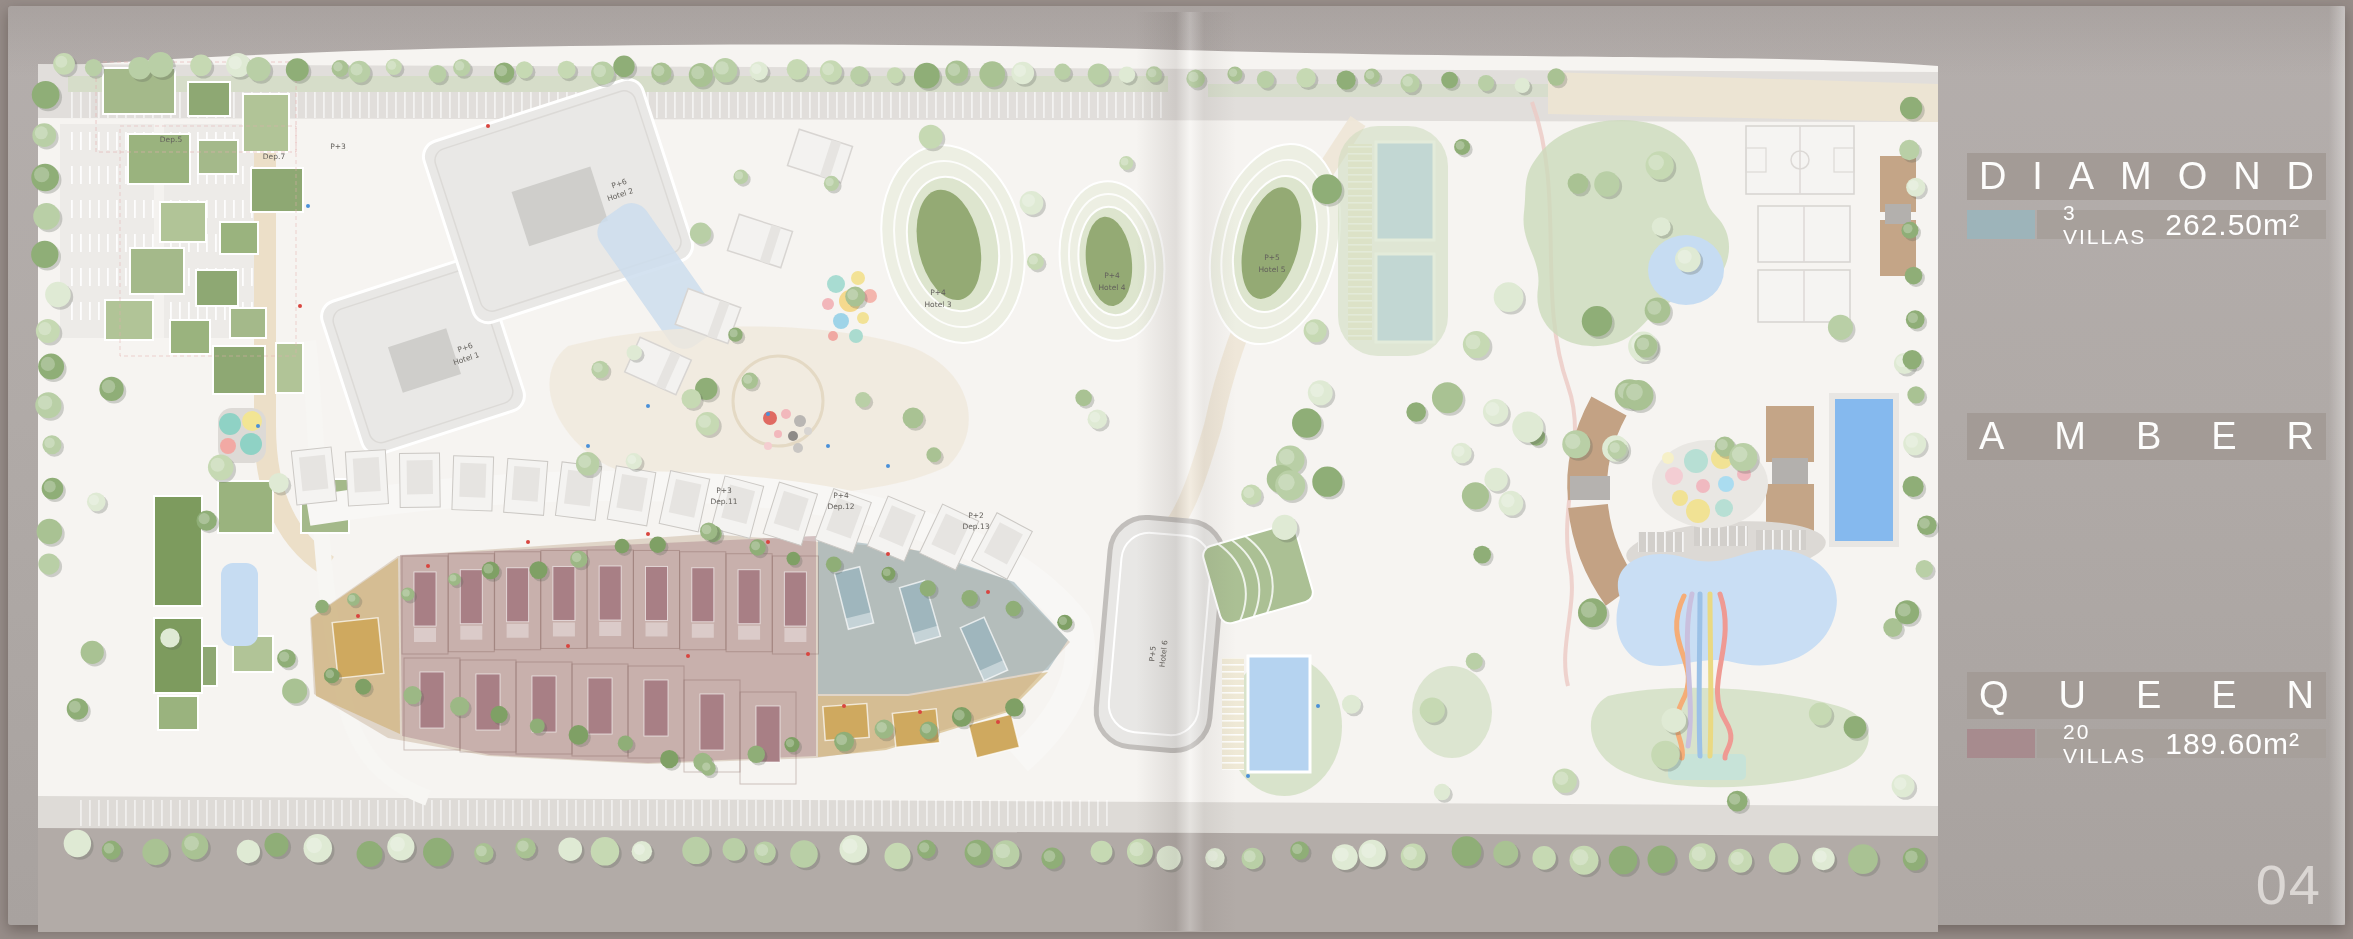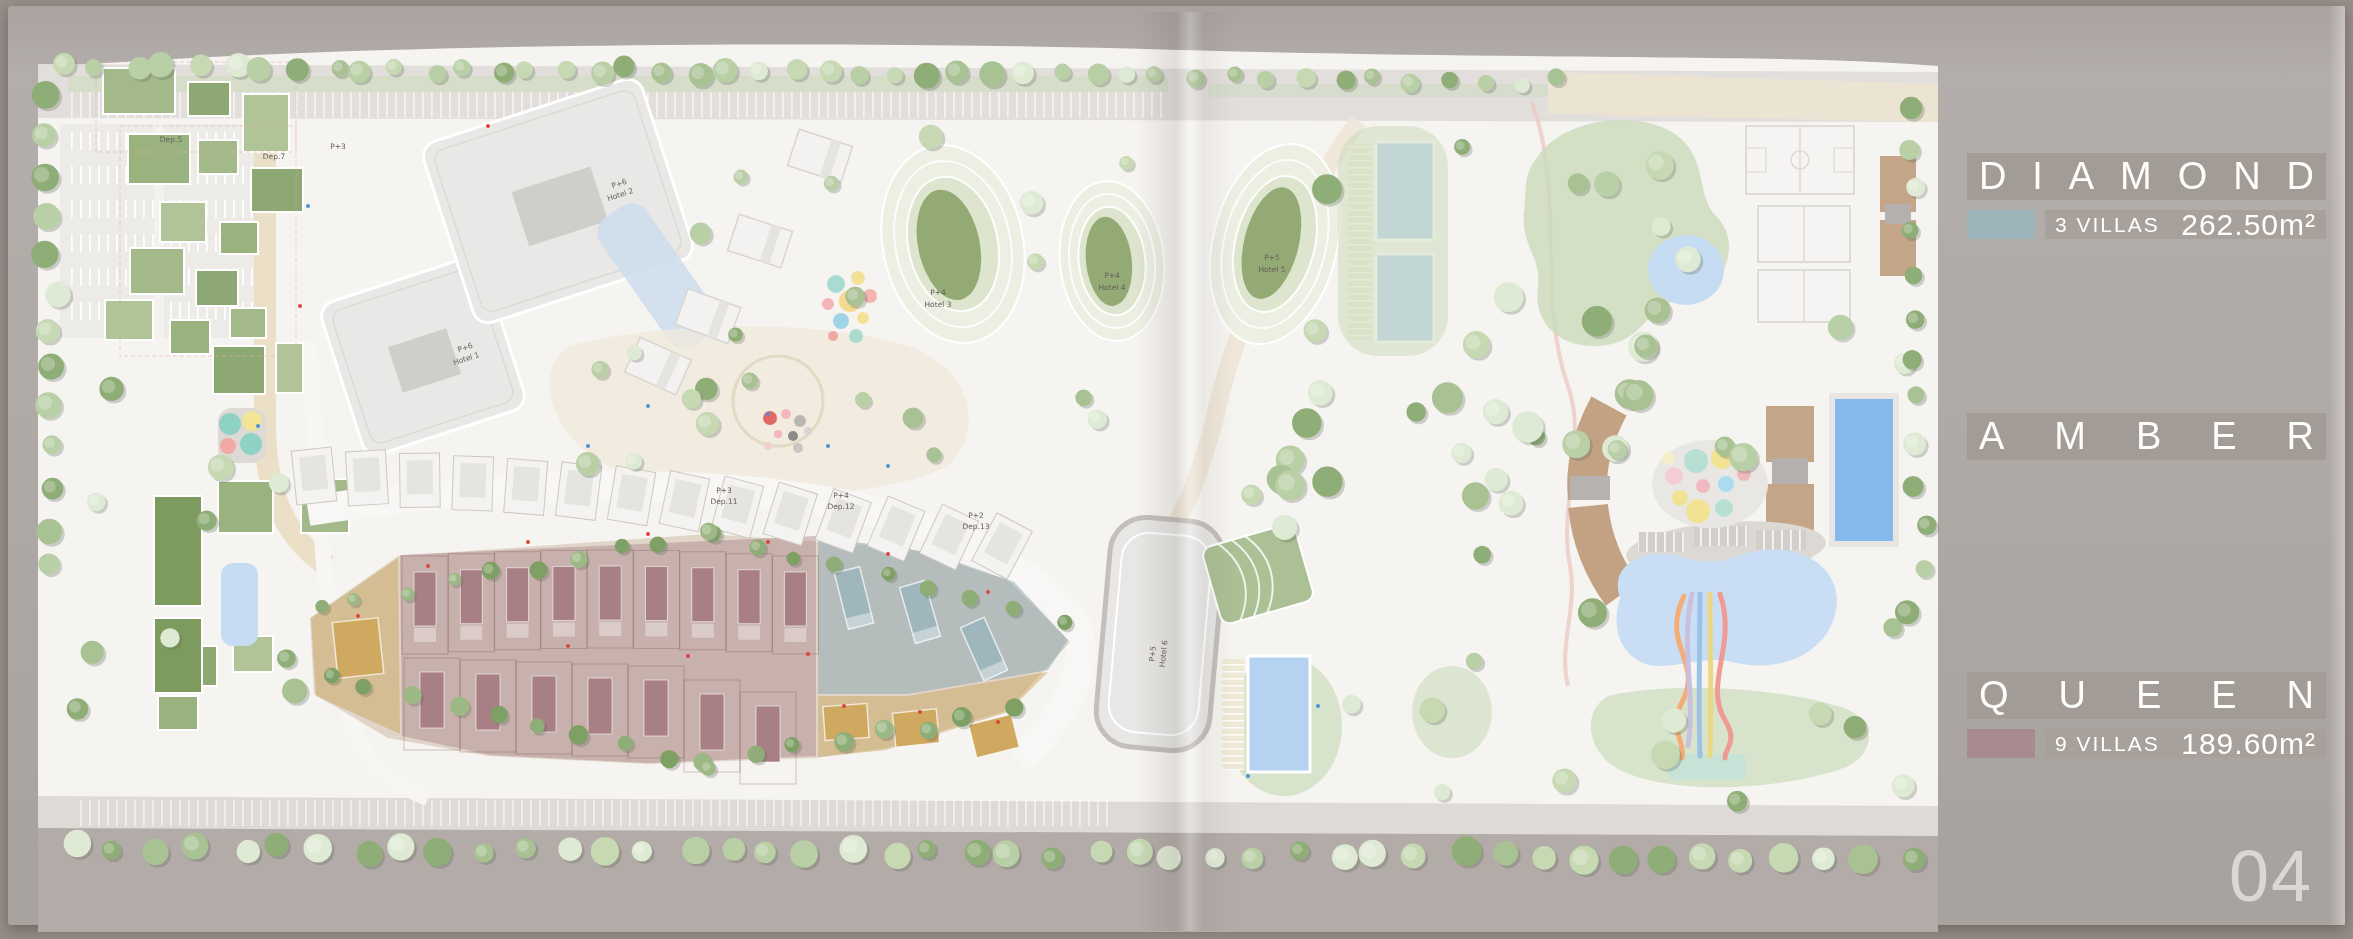--- a/index.html
+++ b/index.html
@@ -17,25 +17,25 @@
         background:linear-gradient(90deg,rgba(80,70,65,0) 0%,rgba(80,70,65,.13) 40%,
         rgba(255,255,255,.20) 54%,rgba(80,70,65,.07) 68%,rgba(80,70,65,0) 100%)}
   .legend{position:absolute;left:1959px;top:0;width:359px}
   .lg{position:absolute;left:0;width:359px}
   .lg0{top:147px}.lg1{top:407px}.lg2{top:666px}
   .bar{height:47px;background:#a39b96;display:flex;align-items:center;padding:0 12px;
        color:#fdfdfc;font-size:38px;font-weight:400}
   .justify{display:flex;justify-content:space-between;flex:1}
   .row{margin-top:10px;display:flex;height:29px}
   .sw{width:68px;height:29px}
-  .info{flex:1;margin-left:10px;background:#a7a09b;color:#fff;display:flex;
-        justify-content:space-between;align-items:center;padding:0 10px;
+  .info{flex:1;margin-left:2px;background:#a7a09b;color:#fff;display:flex;
+        justify-content:space-between;align-items:center;padding:0 26px;
         font-size:21px;letter-spacing:2px}
   .area{font-weight:normal;font-size:30px;letter-spacing:1px}
-  .pageno{position:absolute;right:32px;bottom:8px;font-size:72px;letter-spacing:2px;
+  .pageno{position:absolute;right:23px;bottom:8px;font-size:56px;letter-spacing:2px;
         color:rgba(236,232,230,.75)}
 </style>
 </head>
 <body>
 
 <div class="page">
   <svg class="map" width="2353" height="939" viewBox="0 0 2353 939">
     <defs>
       <pattern id="ticksV" width="9" height="26" patternUnits="userSpaceOnUse">
         <rect x="0" y="0" width="1.8" height="26" fill="#ffffff"></rect>
@@ -1082,21 +1082,21 @@
             <span>Q</span>
             <span>U</span>
             <span>E</span>
             <span>E</span>
             <span>N</span>
           </div>
       </div>
       <div class="row">
         <div class="sw" style="background: rgb(167, 139, 142);"></div>
         <div class="info">
-          <span>9 VILLAS</span>
+          <span>20 VILLAS</span>
           <span class="area">189.60m²</span>
         </div>
       </div>
     </div>
   </aside>
 
   <div class="pageno">04</div>
 </div>
 
 </body></html>

